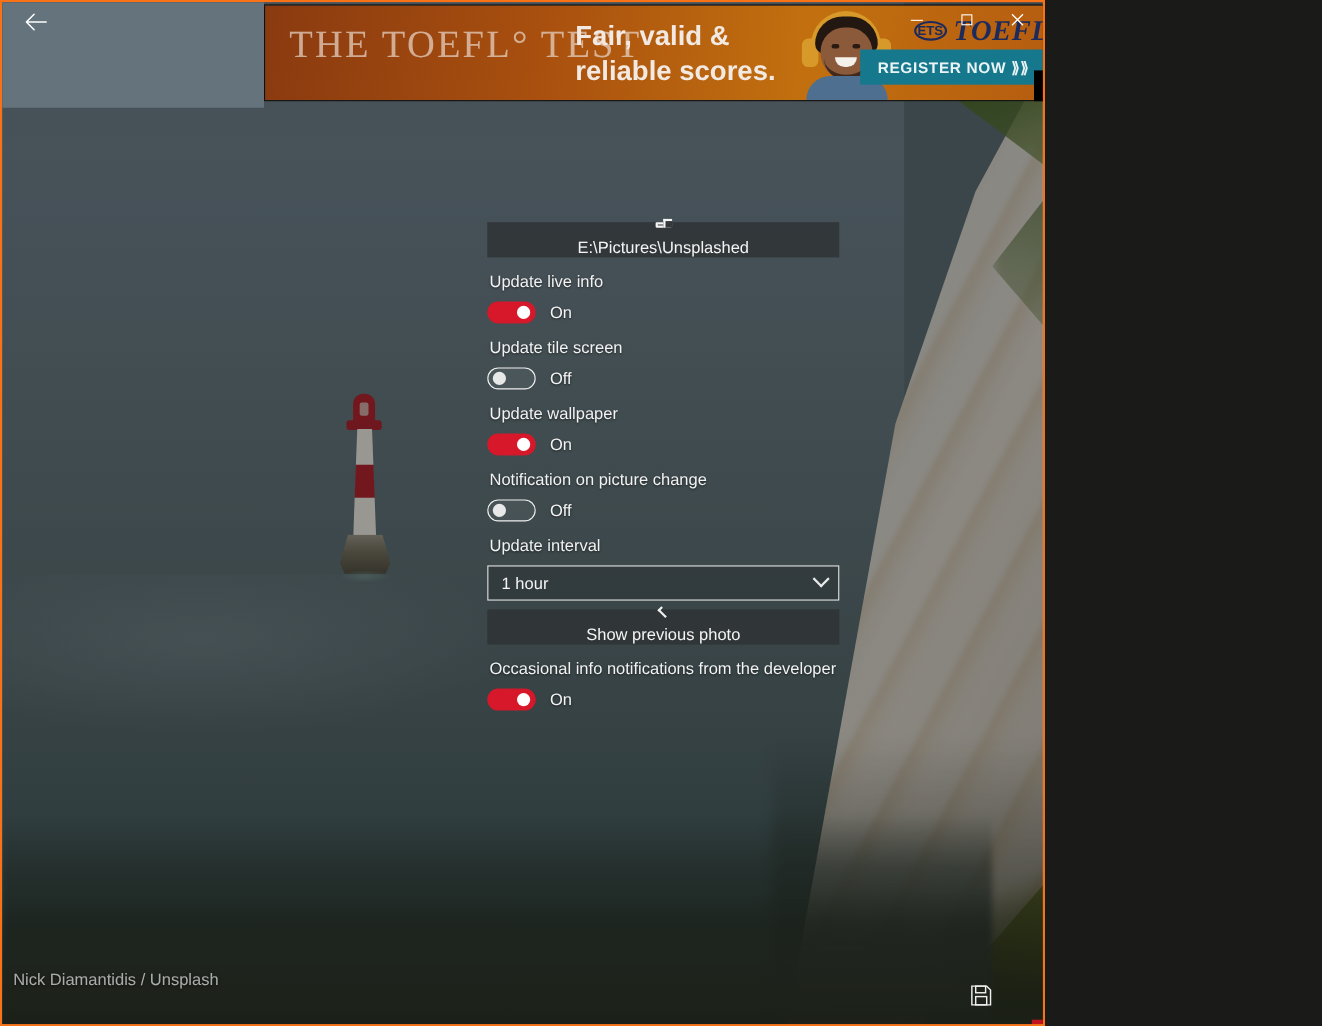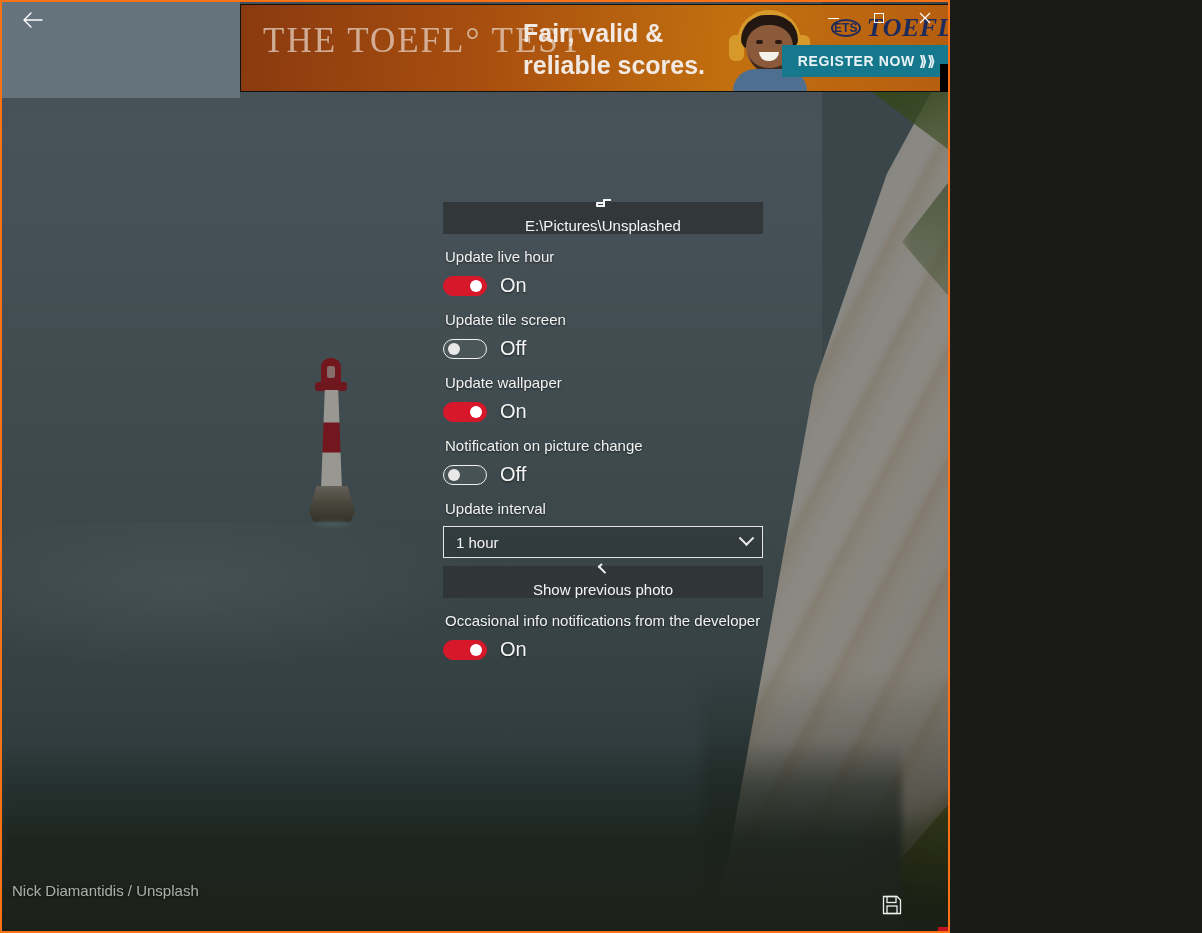--- a/index.html
+++ b/index.html
@@ -283,21 +283,21 @@
   }
   .toggle.on { background: #d7182a; border: 1px solid #d7182a; }
   .toggle.off { background: rgba(255,255,255,.05); border: 1.6px solid #f0f0f0; }
   .toggle .knob {
     position: absolute; top: 50%; transform: translateY(-50%);
     width: 12px; height: 12px; border-radius: 50%; background: #fff;
   }
   .toggle.on .knob { right: 4px; }
   .toggle.off .knob { left: 4px; background: #e8e8e8; }
   .toggle-state {
-    color: #f4f4f4; font-size: 20px; text-shadow: 0 1px 2px rgba(0,0,0,.55);
+    color: #f4f4f4; font-size: 15px; text-shadow: 0 1px 2px rgba(0,0,0,.55);
   }
   #update-interval-select {
     width: 320px; height: 32px;
     background: rgba(40,44,46,.45);
     border: 1.5px solid #e6e6e6;
     display: flex; align-items: center; justify-content: space-between;
     padding: 0 10px 0 12px; color: #f4f4f4; font-size: 15px;
     cursor: pointer; margin-bottom: 8px;
   }
   .chev-down {
@@ -413,21 +413,21 @@
 
   <div id="ad-close">✕</div>
 
   <div id="settings-panel">
 
     <div class="block-button">
       <span class="page-icon"></span>
       <span>E:\Pictures\Unsplashed</span>
     </div>
 
-    <div class="setting-label">Update live hour</div>
+    <div class="setting-label">Update live info</div>
     <div class="toggle-row">
       <div class="toggle on">
         <span class="knob"></span>
       </div>
       <span class="toggle-state">On</span>
     </div>
 
     <div class="setting-label">Update tile screen</div>
     <div class="toggle-row">
       <div class="toggle off">

